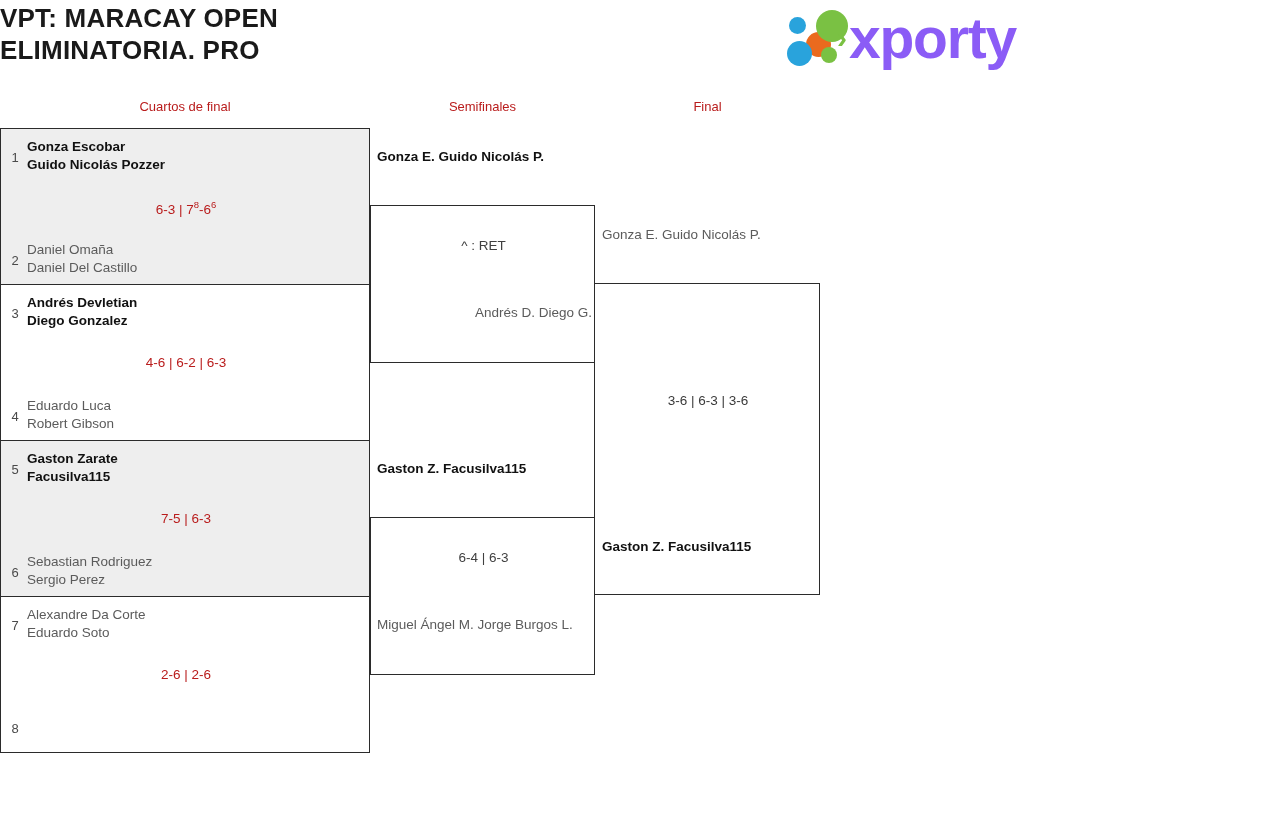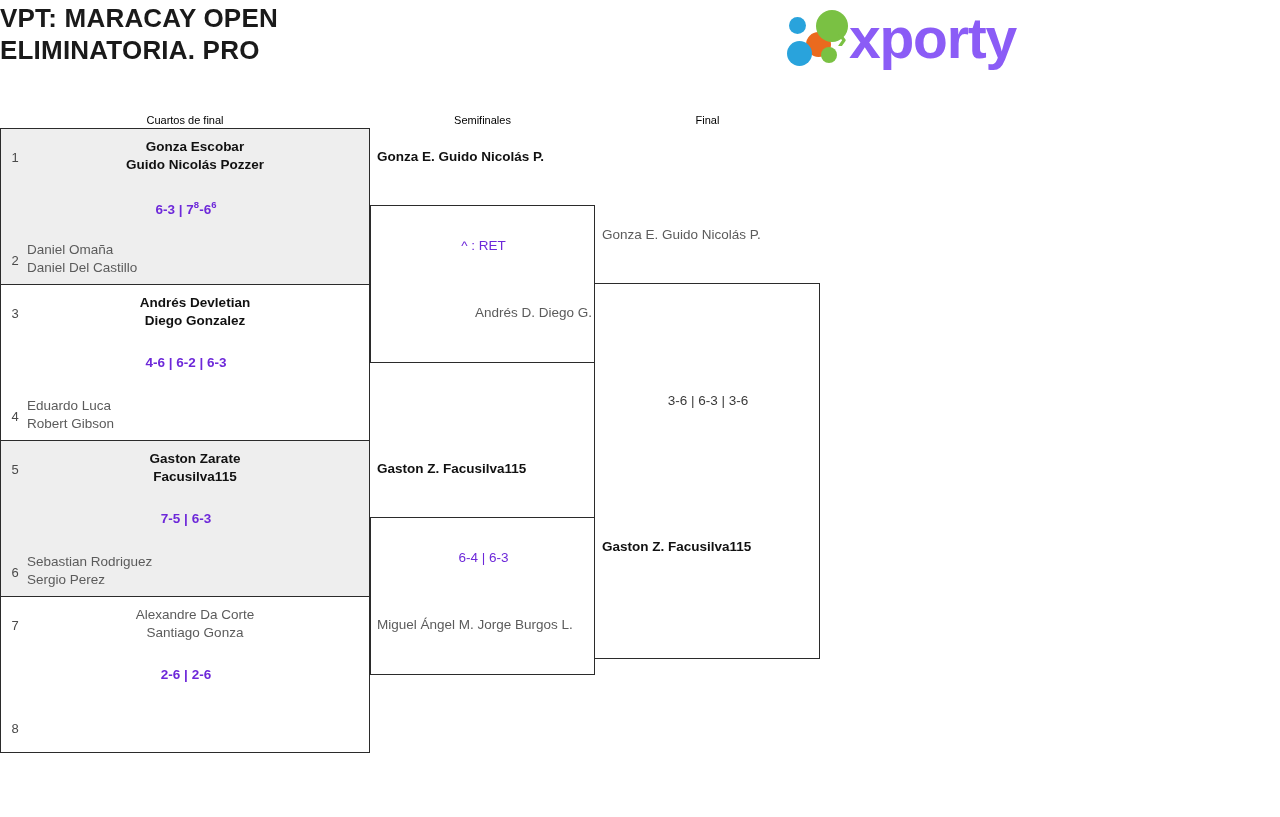--- a/index.html
+++ b/index.html
@@ -75,25 +75,25 @@
     font-size: 57px;
     font-weight: bold;
     letter-spacing: -1.2px;
     color: #8b5cf6;
     line-height: 54px;
   }
 
   
   .round-heading {
     position: absolute;
-    font-size: 11px;
+    font-size: 13px;
     font-weight: normal;
-    color: #000000;
-    text-align: center;
-    top: 109px;
+    color: #b91c1c;
+    text-align: center;
+    top: 96px;
     height: 22px;
     line-height: 22px;
   }
   .round-heading.r1 { left: 0px;   width: 370px; }
   .round-heading.r2 { left: 370px; width: 225px; }
   .round-heading.r3 { left: 595px; width: 225px; }
 
   
   .bracket {
     position: absolute;
@@ -131,55 +131,54 @@
   .seed.top    { top: 21px; }
   .seed.bottom { top: 124px; }
 
   .team {
     position: absolute;
     left: 26px;
     width: 336px;
     font-size: 13.5px;
     line-height: 18px;
   }
-  .team.top    { top: 9px; text-align: center; }
+  .team.top    { top: 9px; }
   .team.bottom { top: 112px; }
   .team .ln { display: block; }
   .winner { color: #111111; font-weight: bold; }
   .loser  { color: #5b5b5b; font-weight: normal; }
 
   .qf-score {
     position: absolute;
     left: 0;
     top: 70px;
     width: 370px;
     text-align: center;
     font-size: 13.5px;
-    color: #6d28d9;
-    font-weight: bold;
+    color: #b91c1c;
   }
   .qf-score sup { font-size: 9.5px; vertical-align: super; }
 
   
   .sf-connector {
     position: absolute;
     left: 370px;
     width: 225px;
     border: 1px solid #2b2b2b;
   }
   .sf-connector.c1 { top: 205px; height: 158px; }
   .sf-connector.c2 { top: 517px; height: 158px; }
 
   .sf-score {
     position: absolute;
     left: 0;
     width: 225px;
     text-align: center;
     font-size: 13.5px;
-    color: #6d28d9;
+    color: #404040;
     top: 32px;
   }
 
   .sf-team {
     position: absolute;
     left: 377px;
     width: 215px;
     font-size: 13.5px;
     line-height: 18px;
   }
@@ -187,21 +186,21 @@
   .sf-team.t2 { top: 304px; text-align: right; }
   .sf-team.t3 { top: 460px; }
   .sf-team.t4 { top: 616px; }
 
   
   .final-connector {
     position: absolute;
     left: 594px;
     top: 283px;
     width: 226px;
-    height: 376px;
+    height: 312px;
     border: 1px solid #2b2b2b;
   }
   .final-score {
     position: absolute;
     left: 0;
     top: 109px;
     width: 226px;
     text-align: center;
     font-size: 13.5px;
     color: #3a3a3a;
@@ -283,21 +282,21 @@
     <div class="team bottom">
       <span class="ln loser">Sebastian Rodriguez</span>
       <span class="ln loser">Sergio Perez</span>
     </div>
   </div>
 
   <div class="qf-block qf-4 last">
     <div class="seed top">7</div>
     <div class="team top">
       <span class="ln loser">Alexandre Da Corte</span>
-      <span class="ln loser">Santiago Gonza</span>
+      <span class="ln loser">Eduardo Soto</span>
     </div>
     <div class="qf-score">2-6 | 2-6</div>
     <div class="seed bottom">8</div>
   </div>
 
   <div class="sf-team t1">
     <span class="ln winner">Gonza E.</span>
     <span class="ln winner">Guido Nicolás P.</span>
   </div>
   <div class="sf-connector c1">

